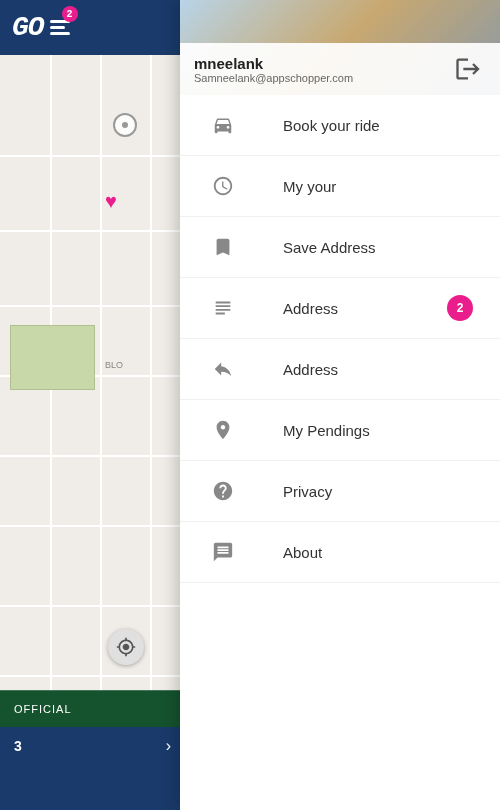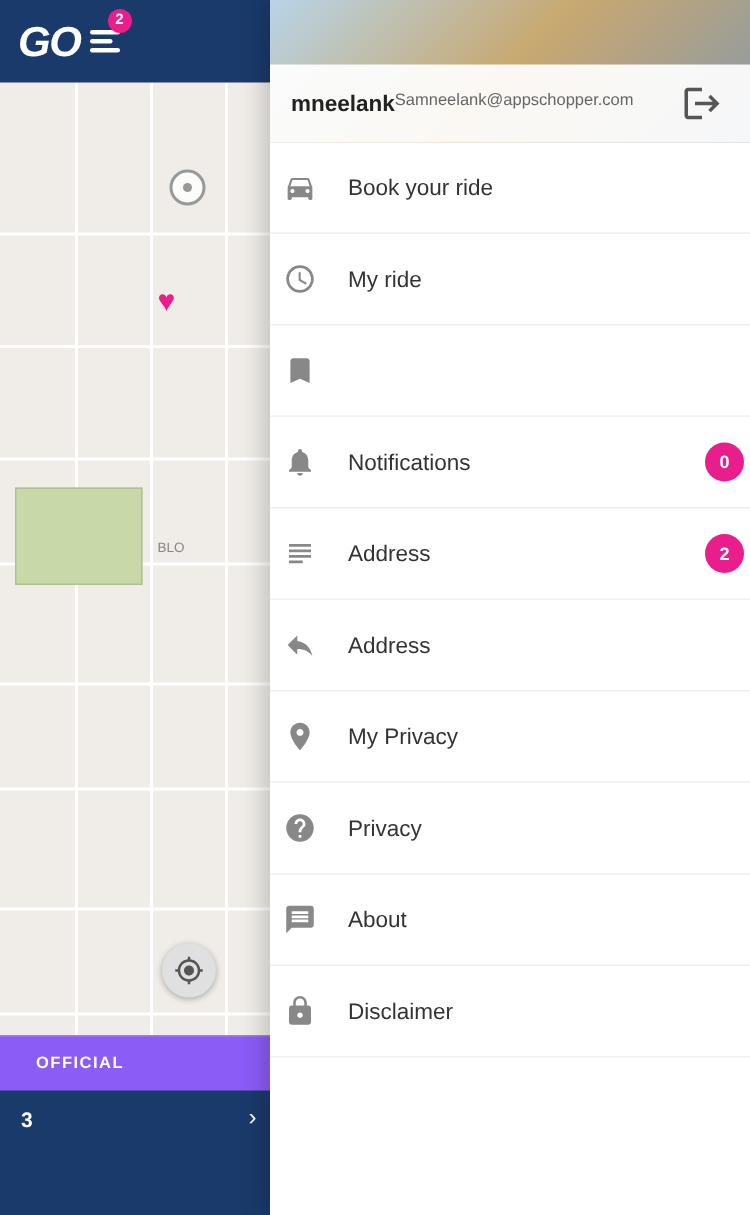--- a/index.html
+++ b/index.html
@@ -34,20 +34,21 @@
       display: flex;
       align-items: center;
       padding-left: 12px;
       z-index: 10;
     }
 
     .go-logo {
       display: flex;
       align-items: center;
       position: relative;
+      font-family: Liberation Mono, monospace;
     }
 
     .go-text {
       color: white;
       font-size: 28px;
       font-weight: 900;
       font-style: italic;
       letter-spacing: -1px;
       display: flex;
       align-items: center;
@@ -192,26 +193,26 @@
       bottom: 0;
       left: 0;
       width: 185px;
       height: 120px;
       background: #1a3a6b;
       display: flex;
       flex-direction: column;
     }
 
     .official-btn {
-      background: #8b5cf6;
+      background: #14532d;
       color: white;
       font-size: 11px;
-      font-weight: bold;
+      font-weight: normal;
       letter-spacing: 1px;
-      padding: 12px 24px;
+      padding: 12px 14px;
       border-top: 1px solid rgba(255,255,255,0.2);
     }
 
     .bottom-nav {
       display: flex;
       align-items: center;
       padding: 10px 14px;
       color: white;
     }
 
@@ -256,20 +257,21 @@
       right: 0;
       background: rgba(255,255,255,0.92);
       padding: 8px 14px;
       display: flex;
       align-items: center;
       justify-content: space-between;
     }
 
     .user-info {
       display: flex;
+      flex-direction: column;
     }
 
     .username {
       font-size: 15px;
       font-weight: 600;
       color: #222;
     }
 
     .useremail {
       font-size: 11px;
@@ -288,24 +290,25 @@
     
     .menu-list {
       flex: 1;
       overflow-y: auto;
       padding: 0;
     }
 
     .menu-item {
       display: flex;
       align-items: center;
-      padding: 14px 4px;
+      padding: 14px 27px;
       border-bottom: 1px solid #f0f0f0;
       cursor: pointer;
       position: relative;
+      gap: 28px;
     }
 
     .menu-icon {
       width: 32px;
       height: 32px;
       display: flex;
       align-items: center;
       justify-content: center;
       margin-right: 16px;
       flex-shrink: 0;
@@ -442,40 +445,32 @@
       </div>
       <span class="menu-label">Book your ride</span>
     </div>
 
     <div class="menu-item">
       <div class="menu-icon">
         <svg viewBox="0 0 24 24">
             <path d="M11.99 2C6.47 2 2 6.48 2 12s4.47 10 9.99 10C17.52 22 22 17.52 22 12S17.52 2 11.99 2zM12 20c-4.42 0-8-3.58-8-8s3.58-8 8-8 8 3.58 8 8-3.58 8-8 8zm.5-13H11v6l5.25 3.15.75-1.23-4.5-2.67V7z"></path>
           </svg>
       </div>
-      <span class="menu-label">My ride</span>
+      <span class="menu-label">My your</span>
     </div>
 
     <div class="menu-item">
       <div class="menu-icon">
         <svg viewBox="0 0 24 24">
             <path d="M17 3H7c-1.1 0-1.99.9-1.99 2L5 21l7-3 7 3V5c0-1.1-.9-2-2-2z"></path>
           </svg>
       </div>
-    </div>
-
-    <div class="menu-item">
-      <div class="menu-icon">
-        <svg viewBox="0 0 24 24">
-            <path d="M12 22c1.1 0 2-.9 2-2h-4c0 1.1.9 2 2 2zm6-6v-5c0-3.07-1.64-5.64-4.5-6.32V4c0-.83-.67-1.5-1.5-1.5s-1.5.67-1.5 1.5v.68C7.63 5.36 6 7.92 6 11v5l-2 2v1h16v-1l-2-2z"></path>
-          </svg>
-      </div>
-      <span class="menu-label">Notifications</span>
-      <div class="menu-badge badge-pink">0</div>
-    </div>
+      <span class="menu-label">Save Address</span>
+    </div>
+
 
     <div class="menu-item">
       <div class="menu-icon">
         <svg viewBox="0 0 24 24">
             <path d="M14 17H4v2h10v-2zm6-8H4v2h16V9zM4 15h16v-2H4v2zM4 5v2h16V5H4z"></path>
           </svg>
       </div>
       <span class="menu-label">Address</span>
       <div class="menu-badge badge-pink">2</div>
     </div>
@@ -488,44 +483,36 @@
       </div>
       <span class="menu-label">Address</span>
     </div>
 
     <div class="menu-item">
       <div class="menu-icon">
         <svg viewBox="0 0 24 24">
             <path d="M12 2C8.13 2 5 5.13 5 9c0 5.25 7 13 7 13s7-7.75 7-13c0-3.87-3.13-7-7-7zm0 9.5c-1.38 0-2.5-1.12-2.5-2.5s1.12-2.5 2.5-2.5 2.5 1.12 2.5 2.5-1.12 2.5-2.5 2.5z"></path>
           </svg>
       </div>
-      <span class="menu-label">My Privacy</span>
+      <span class="menu-label">My Pendings</span>
     </div>
 
     <div class="menu-item">
       <div class="menu-icon">
         <svg viewBox="0 0 24 24">
             <path d="M12 2C6.48 2 2 6.48 2 12s4.48 10 10 10 10-4.48 10-10S17.52 2 12 2zm1 17h-2v-2h2v2zm2.07-7.75l-.9.92C13.45 12.9 13 13.5 13 15h-2v-.5c0-1.1.45-2.1 1.17-2.83l1.24-1.26c.37-.36.59-.86.59-1.41 0-1.1-.9-2-2-2s-2 .9-2 2H8c0-2.21 1.79-4 4-4s4 1.79 4 4c0 .88-.36 1.68-.93 2.25z"></path>
           </svg>
       </div>
       <span class="menu-label">Privacy</span>
     </div>
 
     <div class="menu-item">
       <div class="menu-icon">
         <svg viewBox="0 0 24 24">
             <path d="M20 2H4c-1.1 0-1.99.9-1.99 2L2 22l4-4h14c1.1 0 2-.9 2-2V4c0-1.1-.9-2-2-2zm-2 12H6v-2h12v2zm0-3H6V9h12v2zm0-3H6V6h12v2z"></path>
           </svg>
       </div>
       <span class="menu-label">About</span>
     </div>
 
-    <div class="menu-item">
-      <div class="menu-icon">
-        <svg viewBox="0 0 24 24">
-            <path d="M18 8h-1V6c0-2.76-2.24-5-5-5S7 3.24 7 6v2H6c-1.1 0-2 .9-2 2v10c0 1.1.9 2 2 2h12c1.1 0 2-.9 2-2V10c0-1.1-.9-2-2-2zm-6 9c-1.1 0-2-.9-2-2s.9-2 2-2 2 .9 2 2-.9 2-2 2zm3.1-9H8.9V6c0-1.71 1.39-3.1 3.1-3.1 1.71 0 3.1 1.39 3.1 3.1v2z"></path>
-          </svg>
-      </div>
-      <span class="menu-label">Disclaimer</span>
-    </div>
 
   </div>
 </div>
 
 </body></html>

